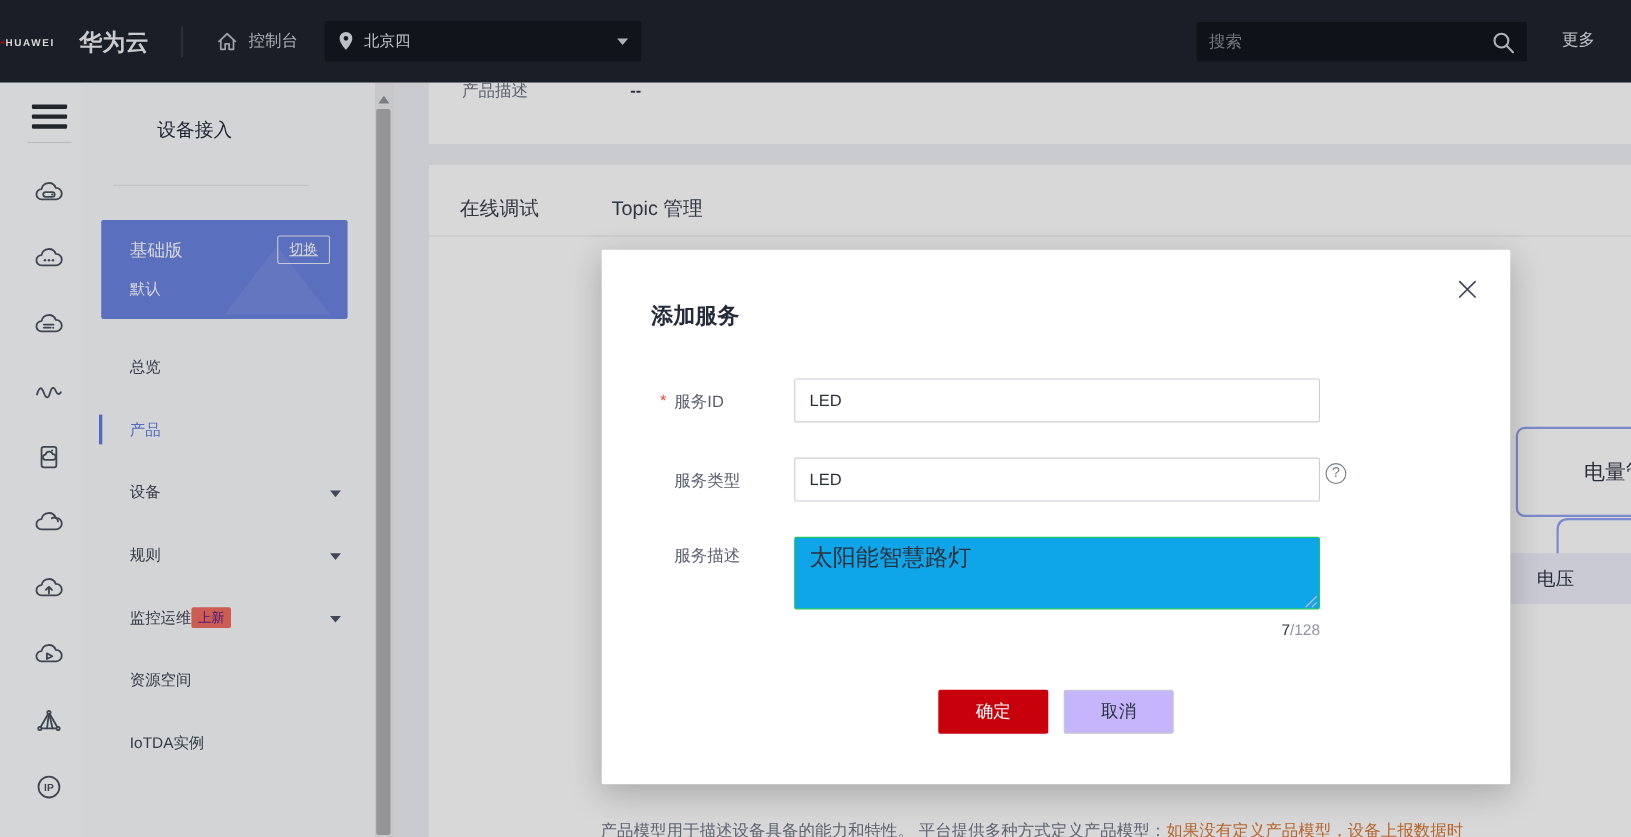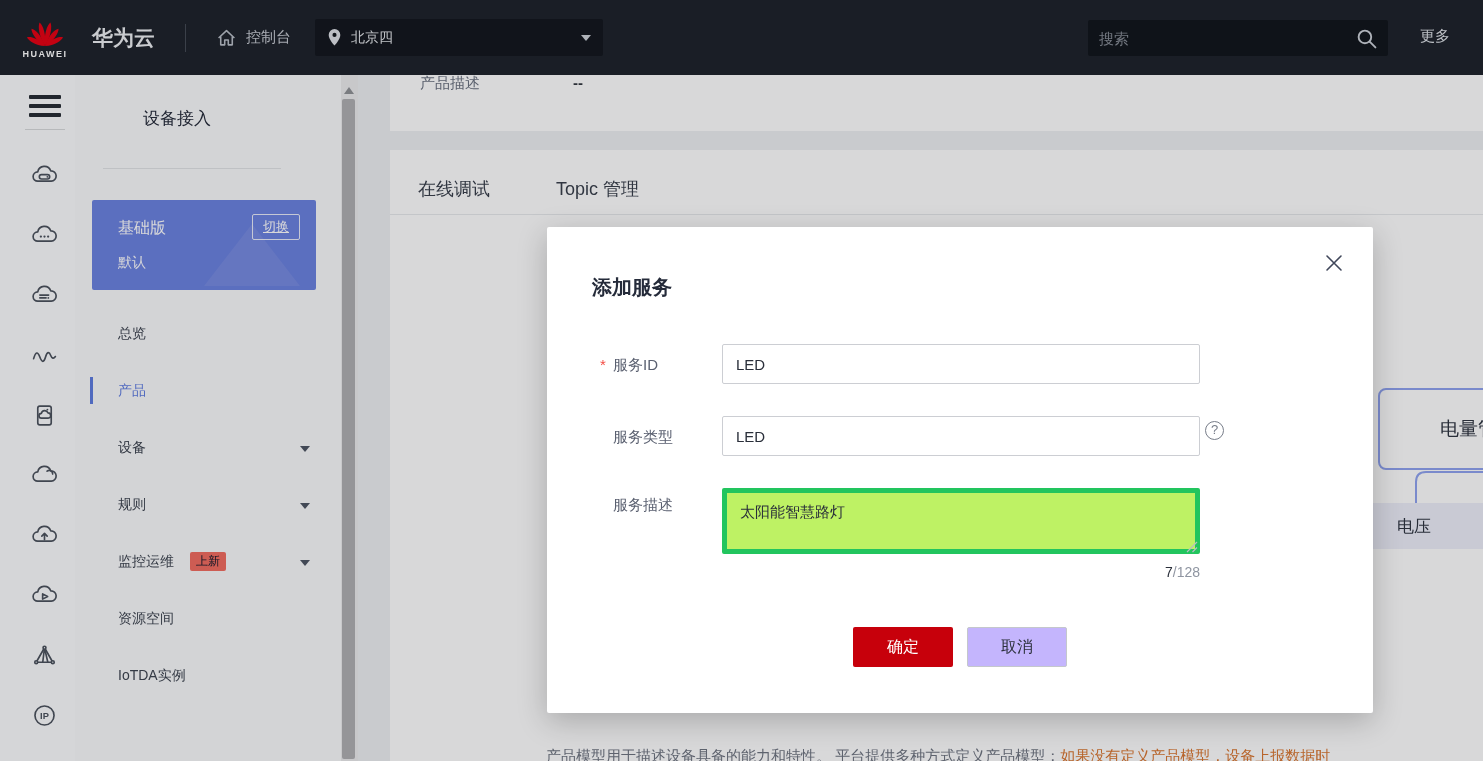--- a/index.html
+++ b/index.html
@@ -5,21 +5,21 @@
   :root{
     --accent:#5e7ce0; --danger:#c7000b; --badge:#f26c60; --link:#d9752f; --node:#8fa3f0;
   }
   *{margin:0;padding:0;box-sizing:border-box;}
   html,body{width:1483px;height:761px;overflow:hidden;}
   body{font-family:"Liberation Sans","DejaVu Sans",sans-serif;background:#eef0f2;}
   .app{position:relative;width:1483px;height:761px;overflow:hidden;background:#eef0f2;}
 
   
   .topnav{position:absolute;left:0;top:0;width:100%;height:75px;background:#1d222a;display:flex;align-items:center;z-index:10;}
-  .brand{margin-left:20px;width:50px;display:flex;flex-direction:column;align-items:center;cursor:pointer;}
+  .brand{width:50px;display:flex;flex-direction:row;align-items:center;cursor:pointer;}
   .logo-word{font-size:9px;letter-spacing:1.5px;color:#fff;font-weight:bold;margin-top:2px;}
   .brand-name{margin-left:22px;font-size:21px;font-weight:bold;color:#eef0f3;cursor:pointer;}
   .nav-sep{width:1px;height:28px;background:#454b54;margin:0 30px;}
   .console{display:flex;align-items:center;gap:9px;color:#c6cad1;font-size:15px;cursor:pointer;}
   .region{margin-left:24px;width:288px;height:37px;background:#12161d;border-radius:2px;display:flex;align-items:center;padding:0 12px;gap:9px;font-size:14px;color:#e4e7ea;cursor:pointer;}
   .caret{width:0;height:0;border:5px solid transparent;border-top:6px solid #cfd3d9;margin-top:5px;}
   .region .caret{margin-left:auto;}
   .search{position:absolute;left:1088px;top:20px;width:300px;height:36px;background:#10151b;border-radius:2px;display:flex;align-items:center;padding:0 11px;}
   .search input{flex:1;background:transparent;border:0;outline:none;color:#dde1e6;font-size:15px;font-family:inherit;}
   .search input::placeholder{color:#868c95;}
@@ -42,21 +42,21 @@
   .edition{position:absolute;left:17px;top:125px;width:224px;height:90px;background:#6b82e0;border-radius:2px;color:#fff;overflow:hidden;cursor:pointer;}
   .edition::after{content:"";position:absolute;right:16px;bottom:4px;width:0;height:0;border-left:48px solid transparent;border-right:48px solid transparent;border-bottom:62px solid rgba(255,255,255,.08);}
   .ed-name{position:absolute;left:26px;top:18px;font-size:16px;}
   .ed-switch{position:absolute;right:16px;top:14px;border:1px solid rgba(255,255,255,.85);border-radius:2px;padding:3px 10px;font-size:13px;color:#ffffff;cursor:pointer;z-index:1;text-decoration:underline;}
   .ed-instance{position:absolute;left:26px;top:54px;font-size:14px;opacity:.96;}
   .menu{position:absolute;left:0;top:230px;right:0;}
   .menu-item{position:relative;height:57px;display:flex;align-items:center;padding-left:43px;font-size:14px;color:#3d4450;cursor:pointer;}
   .menu-item.active{color:var(--accent);}
   .menu-item.active::before{content:"";position:absolute;left:15px;top:15px;width:3px;height:27px;background:var(--accent);}
   .caret-down{position:absolute;left:225px;top:50%;margin-top:-2px;width:0;height:0;border:5px solid transparent;border-top:6px solid #4d5563;}
-  .badge{margin-left:16px;background:var(--badge);color:#0f172a;font-size:12px;line-height:19px;padding:0 6px;border-radius:2px;}
+  .badge{margin-left:0;background:var(--badge);color:#4c1d95;font-size:12px;line-height:19px;padding:0 6px;border-radius:2px;}
 
   
   .side-scrollbar{position:absolute;left:341px;top:75px;width:17px;height:686px;background:#ececee;}
   .sb-up{position:absolute;left:3px;top:7px;width:0;height:0;border:5.5px solid transparent;border-bottom:7px solid #8f9296;cursor:pointer;}
   .sb-thumb{position:absolute;left:1px;right:3px;top:24px;bottom:2px;background:#b0b0b2;border-radius:2px;cursor:pointer;}
 
   
   .main{position:absolute;left:358px;top:75px;width:1125px;height:686px;overflow:hidden;background:#eef0f2;}
   .card-top{margin-left:32px;width:1300px;height:56px;background:#fff;overflow:hidden;position:relative;}
   .pd-label{position:absolute;left:30px;top:-3px;color:#6b7280;font-size:15px;line-height:22px;}
@@ -76,21 +76,21 @@
   
   .overlay{position:absolute;inset:0;background:rgba(10,12,16,.16);z-index:50;}
   .modal{position:absolute;left:547px;top:227px;width:826px;height:486px;background:#fff;border-radius:2px;box-shadow:0 8px 30px rgba(0,0,0,.22);z-index:60;}
   .modal-title{position:absolute;left:45px;top:47px;font-size:20px;font-weight:bold;color:#252b3a;}
   .modal-close{position:absolute;right:28px;top:25px;width:22px;height:22px;cursor:pointer;display:flex;align-items:center;justify-content:center;}
   .f-label{position:absolute;left:53px;font-size:15px;color:#5a6070;display:flex;align-items:flex-start;}
   .req{width:13px;color:#f34b42;font-size:15px;}
   .f1{top:129px;} .f2{top:201px;} .f3{top:269px;align-items:flex-end;}
   .inp{position:absolute;left:175px;width:478px;height:40px;border:1px solid #ccced3;border-radius:2px;padding:0 13px;font-size:15px;color:#2a2f3a;background:#fff;font-family:inherit;outline:none;}
   .i1{top:117px;} .i2{top:189px;}
-  .ta{position:absolute;left:175px;top:261px;width:478px;height:66px;border:5px solid #22c55e;border-radius:2px;padding:9px 13px;font-size:15px;line-height:20px;color:#2a2f3a;background:#bef264;font-family:inherit;resize:none;outline:none;overflow:hidden;}
+  .ta{position:absolute;left:175px;top:261px;width:478px;height:66px;border:1px solid #22c55e;border-radius:2px;padding:9px 13px;font-size:21px;line-height:20px;color:#2a2f3a;background:#0ea5e9;font-family:inherit;resize:none;outline:none;overflow:hidden;}
   .resize-corner{position:absolute;left:637px;top:312px;pointer-events:none;}
   .help{position:absolute;left:658px;top:194px;width:19px;height:19px;border:1.5px solid #777d89;border-radius:50%;color:#777d89;font-size:13px;line-height:16px;text-align:center;cursor:pointer;}
   .counter{position:absolute;left:175px;top:337px;width:478px;text-align:right;font-size:14px;}
   .counter .cur{color:#2a2f3a;}
   .counter .max{color:#8f95a1;}
   .btn-row{position:absolute;left:0;top:400px;width:100%;display:flex;justify-content:center;gap:14px;}
   .btn{height:40px;width:100px;border-radius:2px;font-size:16px;display:flex;align-items:center;justify-content:center;cursor:pointer;border:0;font-family:inherit;}
   .btn-ok{background:var(--danger);color:#fff;}
   .btn-cancel{background:#c4b5fd;border:1px solid #c4c7cc;color:#2c313c;}
 </style>

